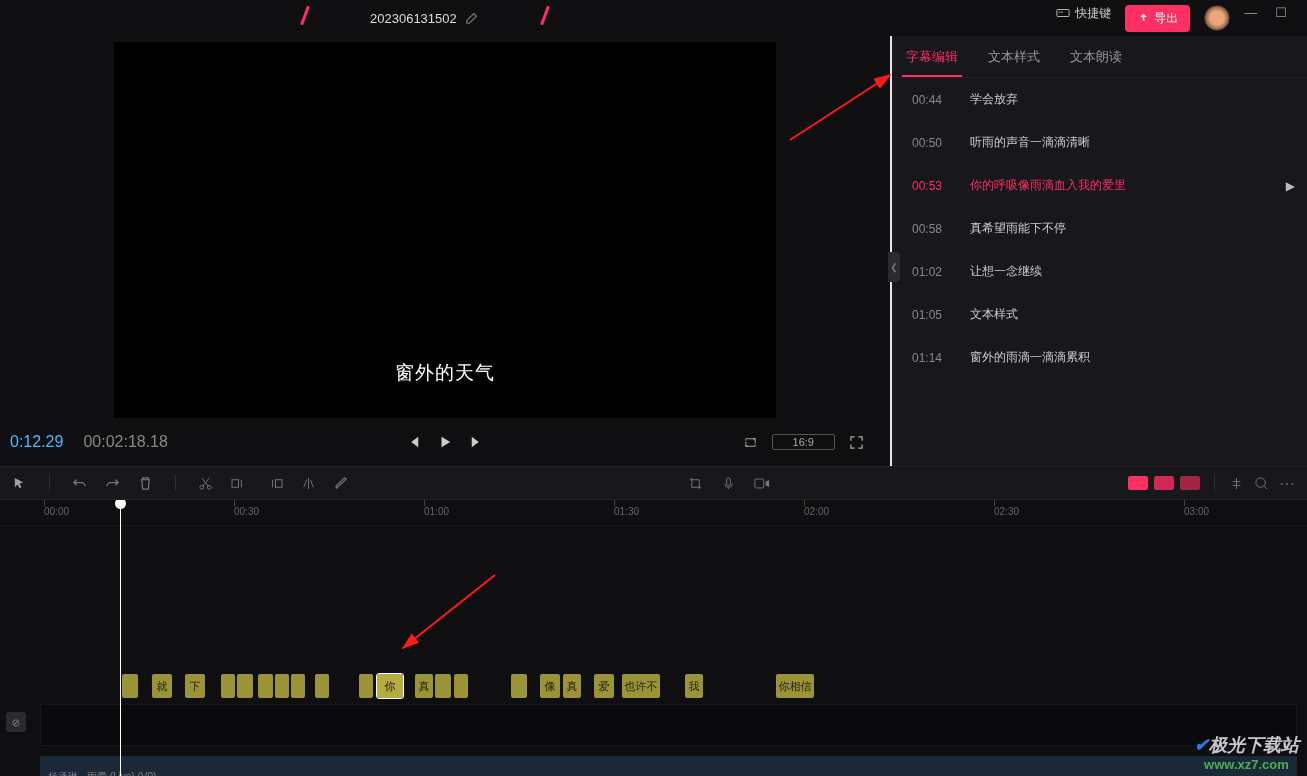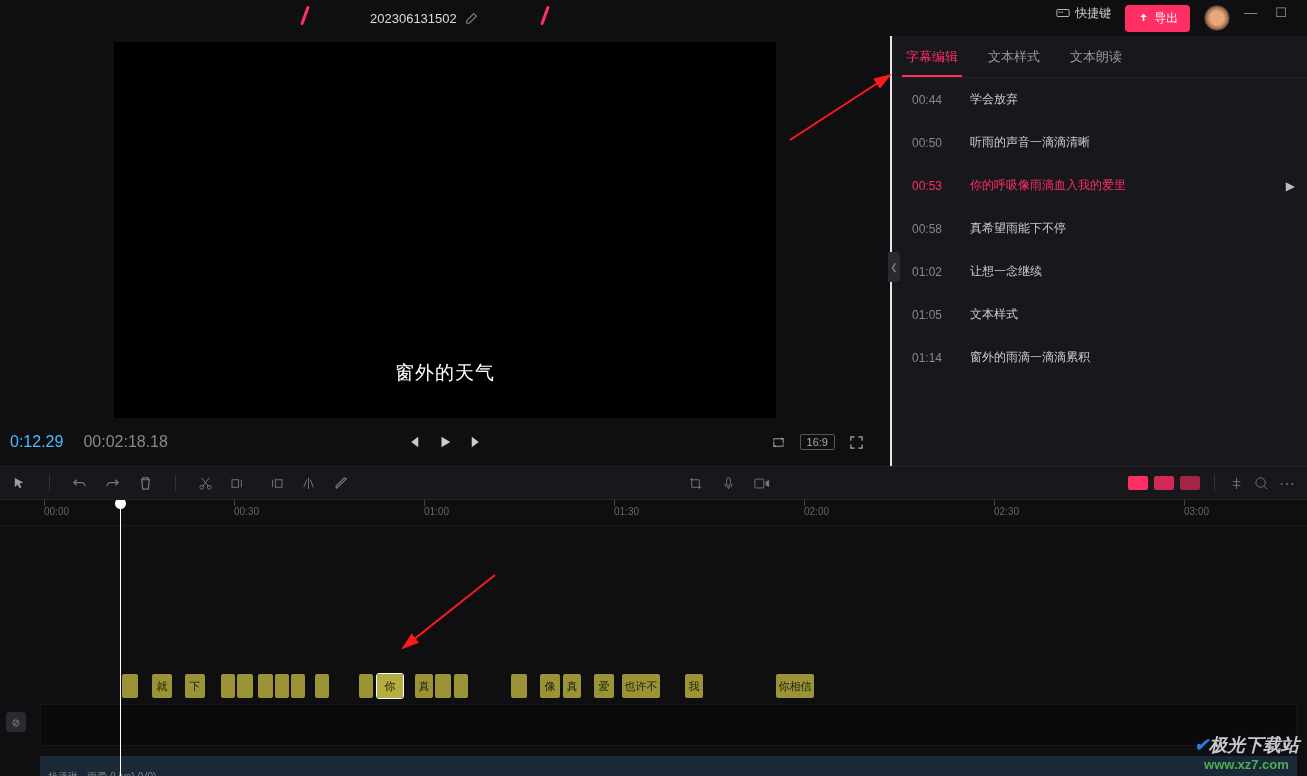--- a/index.html
+++ b/index.html
@@ -20,21 +20,21 @@
 .main-area{display:flex;height:430px}
 .preview-side{width:890px;display:flex;flex-direction:column}
 .preview{width:662px;height:376px;background:#000;margin:6px auto 0;position:relative;display:flex;align-items:flex-end;justify-content:center}
 .sub-text{color:#fff;font-size:19px;margin-bottom:32px;letter-spacing:1px}
 .controls{height:36px;display:flex;align-items:center;padding:0 10px;gap:14px;margin-top:6px}
 .timecode{font-size:16px;font-family:Liberation Sans, sans-serif}
 .tc-cur{color:#4db8ff}
 .tc-tot{color:#888;margin-left:6px}
 .play-controls{position:absolute;left:50%;transform:translateX(-50%);display:flex;gap:18px;color:#ccc}
 .right-ctrls{position:absolute;right:26px;display:flex;gap:14px;align-items:center;color:#aaa;font-size:12px}
-.ratio-box{border:1px solid #555;padding:1px 6px;border-radius:2px;font-size:11px}
+.ratio-box{border:1px solid #555;padding:1px 20px;border-radius:2px;font-size:11px}
 
 .right-panel{flex:1;background:#18181c;border-left:2px solid #e5e5e5}
 .tabs{display:flex;height:42px;align-items:center;padding:0 10px;gap:22px;border-bottom:1px solid #222;position:relative}
 .tab{font-size:13px;color:#999;cursor:pointer;padding:10px 4px;position:relative}
 .tab.active{color:#ff2e63}
 .tab.active::after{content:"";position:absolute;bottom:-1px;left:0;right:0;height:2px;background:#ff2e63}
 .sub-list{overflow-y:auto;height:360px}
 .sub-row{display:flex;align-items:center;padding:13px 20px;gap:22px;font-size:12px;cursor:pointer;position:relative}
 .sub-time{color:#888;width:36px}
 .sub-txt{color:#ccc}

